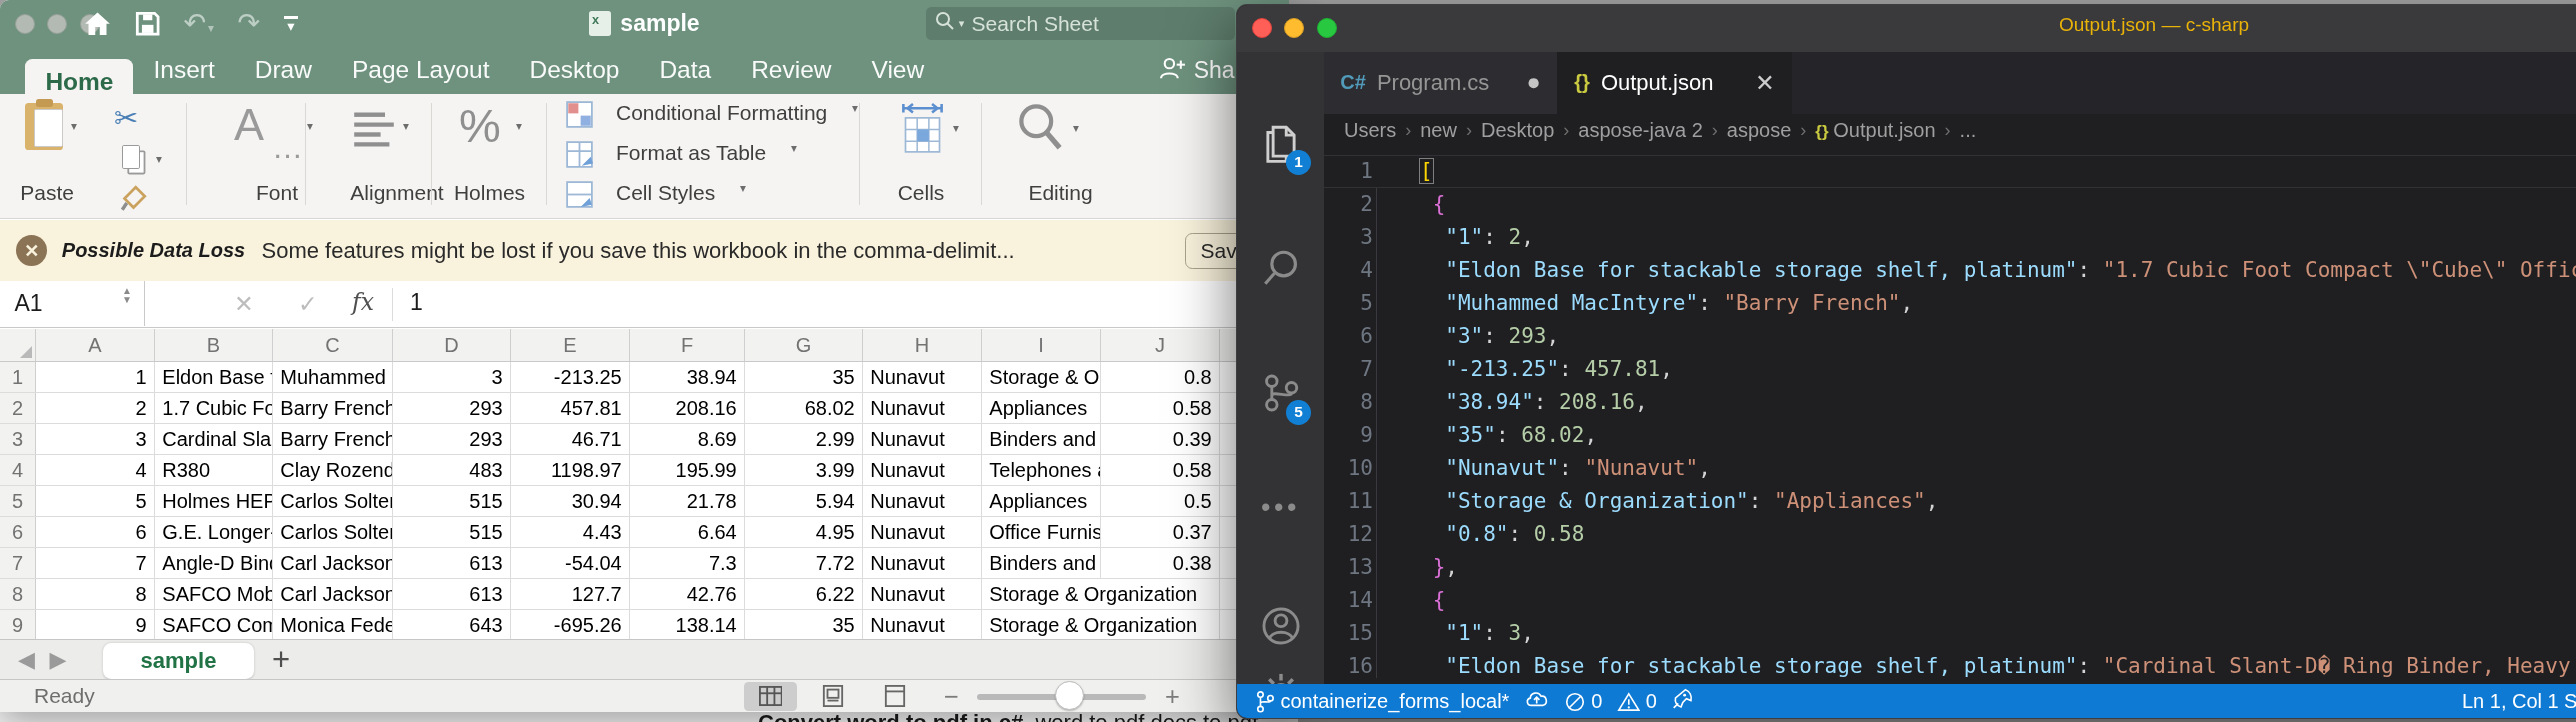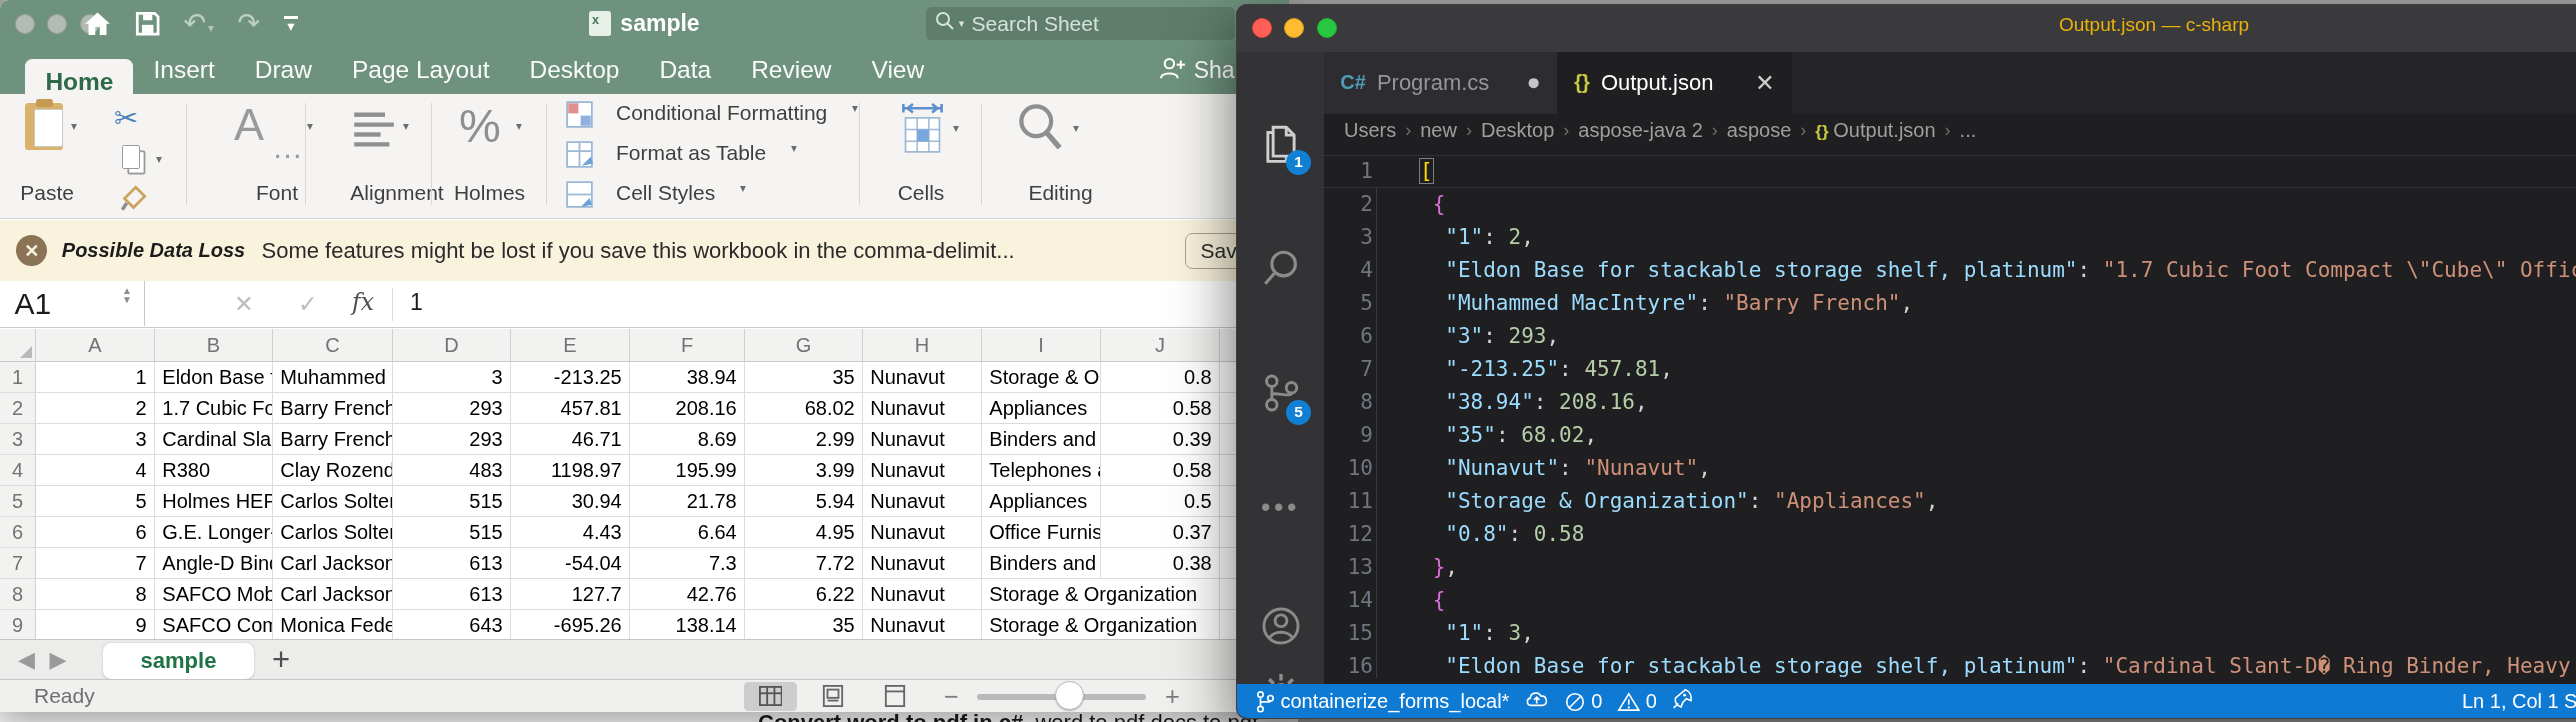--- a/index.html
+++ b/index.html
@@ -47,21 +47,21 @@
   .cf-row .mini{flex:0 0 auto;}
   .cf-row .dr{font-size:11.8px;color:#6d6d6d;margin-left:1.8px;}
   
   .xl-warning{position:absolute;left:0;top:220px;width:100%;height:62px;background:#f9f2dc;border-bottom:0.9px solid #e2dbbf;display:flex;align-items:center;}
   .warn-icon{width:31px;height:31px;border-radius:50%;background:#8b7355;color:#f9f2dc;font-size:18px;display:flex;align-items:center;justify-content:center;margin:0 14.5px 0 16.3px;font-weight:700;}
   .warn-title{font-weight:700;font-size:20px;color:#1c1c1c;margin-right:16.3px;white-space:nowrap;font-style:italic;}
   .warn-msg{font-size:22px;color:#2a2a2a;white-space:nowrap;}
   .warn-btn{position:absolute;left:1185px;top:12.7px;height:36px;width:118px;background:#f9f2dc;border:0.9px solid #a9a28b;border-radius:7.3px;font-size:21px;color:#2a2a2a;display:flex;align-items:center;padding-left:14.5px;white-space:nowrap;overflow:hidden;}
   
   .xl-formula{position:absolute;left:0;top:281px;width:100%;height:47px;background:#fff;border-bottom:1.8px solid #c9c9c9;}
-  .name-box{position:absolute;left:0;top:0;width:145px;height:45px;border-right:0.9px solid #c9c9c9;font-size:30px;color:#1c1c1c;display:flex;align-items:center;padding-left:14.5px;}
+  .name-box{position:absolute;left:0;top:0;width:145px;height:45px;border-right:0.9px solid #c9c9c9;font-size:23px;color:#1c1c1c;display:flex;align-items:center;padding-left:14.5px;}
   .steppers{position:absolute;left:122px;top:6.4px;display:flex;flex-direction:column;font-size:10px;color:#8a8a8a;line-height:8.2px;}
   .fb-x{position:absolute;left:234px;top:9px;font-size:23.6px;color:#bdbdbd;}
   .fb-ck{position:absolute;left:298px;top:9px;font-size:23.6px;color:#bdbdbd;}
   .fb-fx{position:absolute;left:352px;top:7.3px;font-size:23.6px;color:#4f4f4f;font-family:"DejaVu Serif",serif;font-style:italic;}
   .fb-sep{position:absolute;left:392px;top:7.3px;width:0.9px;height:33px;background:#dcdcdc;}
   .fb-val{position:absolute;left:410px;top:8.2px;font-size:23px;color:#1c1c1c;}
   
   .xl-grid{position:absolute;left:0;top:329px;width:100%;height:310px;background:#fff;font-size:20px;color:#000;}
   .g-hrow{display:flex;height:33px;background:#f2f2f0;border-bottom:0.9px solid #c9c9c9;}
   .g-h{border-right:0.9px solid #cfcfcf;color:#737373;display:flex;align-items:center;justify-content:center;font-size:20px;background:#f2f2f0;}

